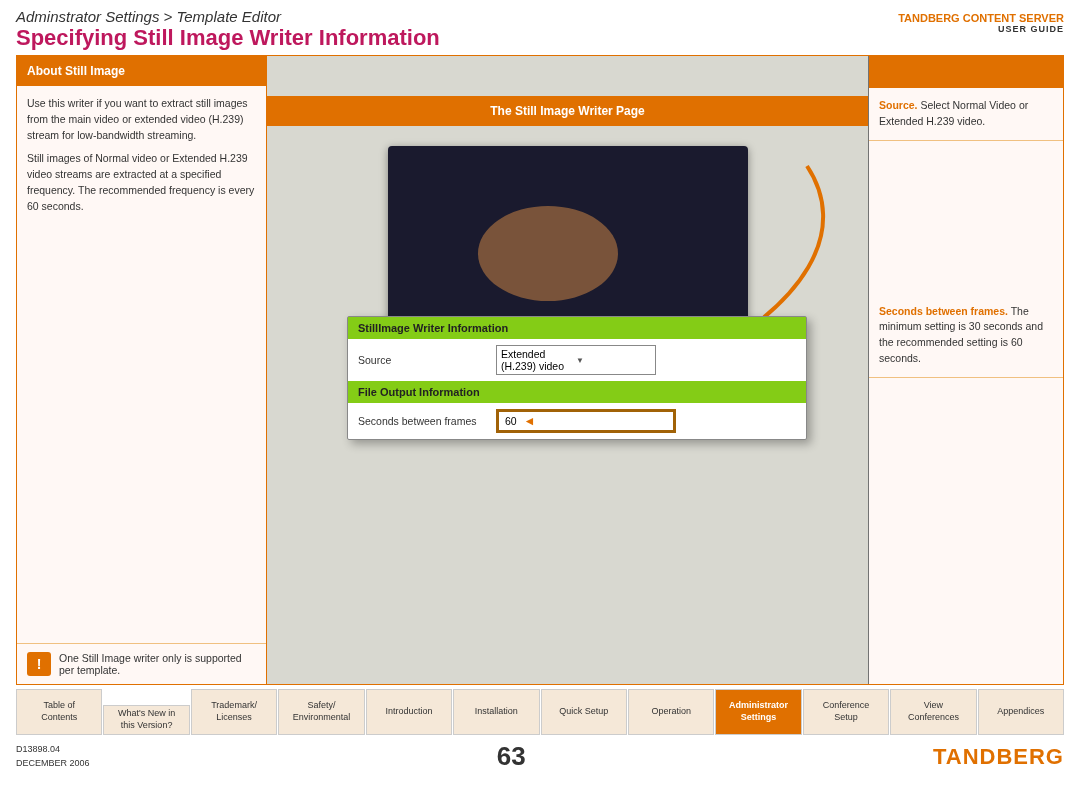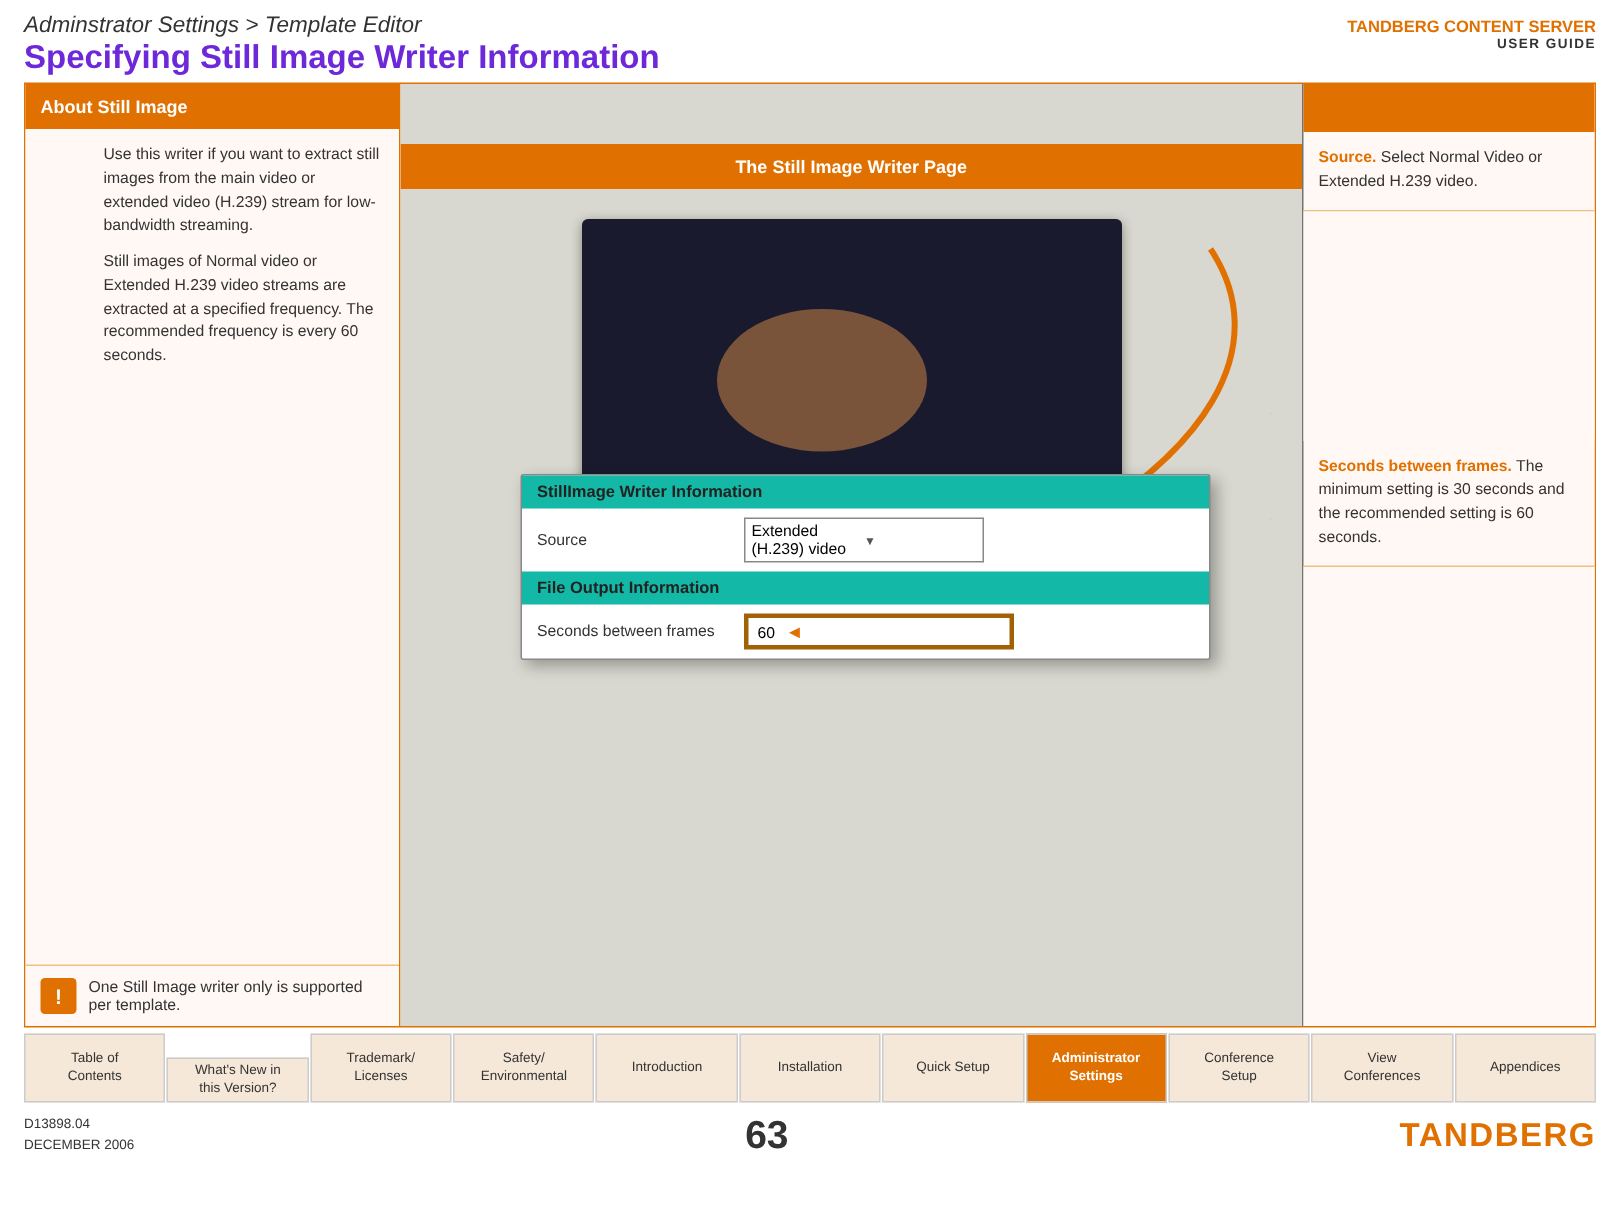--- a/index.html
+++ b/index.html
@@ -21,21 +21,21 @@
     }
     .breadcrumb-area {}
     .breadcrumb {
       font-size: 15px;
       color: #333;
       font-style: italic;
     }
     .page-title {
       font-size: 22px;
       font-weight: bold;
-      color: #6d28d9;
+      color: #be185d;
     }
     .brand-area {
       text-align: right;
       padding-top: 4px;
     }
     .brand-tandberg {
       font-size: 11px;
       color: #333;
       font-weight: bold;
     }
@@ -77,21 +77,20 @@
     .sidebar-body {
       padding: 10px;
       flex: 1;
       background: #fff8f5;
       font-size: 10.5px;
       color: #333;
       line-height: 1.5;
     }
     .sidebar-body p {
       margin-bottom: 8px;
-      margin-left: 42px;
     }
     .sidebar-footer {
       padding: 8px 10px;
       background: #fff8f5;
       border-top: 1px solid #f0c080;
       display: flex;
       align-items: center;
       gap: 8px;
       font-size: 10.5px;
       color: #333;
@@ -169,21 +168,21 @@
       position: absolute;
       top: 190px;
       left: 80px;
       width: 460px;
       background: #fff;
       border: 1px solid #888;
       box-shadow: 4px 4px 10px rgba(0,0,0,0.3);
       border-radius: 2px;
     }
     .dialog-section-header {
-      background: #14b8a6;
+      background: #84cc16;
       padding: 5px 10px;
       font-weight: bold;
       font-size: 11px;
       color: #222;
     }
     .dialog-row {
       display: flex;
       align-items: center;
       padding: 6px 10px;
       gap: 8px;
@@ -405,20 +404,21 @@
 
 <div class="bottom-nav">
 
 <div class="nav-tab" style="font-size: 9px;">Table of<br>Contents</div>
     <div class="nav-tab" style="font-size: 9px; margin-top: 16px;">What's New in<br>this Version?</div>
     <div class="nav-tab" style="font-size: 9px;">Trademark/<br>Licenses</div>
     <div class="nav-tab" style="font-size: 9px;">Safety/<br>Environmental</div>
     <div class="nav-tab" style="font-size: 9px;">Introduction</div>
     <div class="nav-tab" style="font-size: 9px;">Installation</div>
     <div class="nav-tab" style="font-size: 9px;">Quick Setup</div>
+    <div class="nav-tab" style="font-size: 9px;">Operation</div>
     <div class="nav-tab active" style="font-size: 9px;">Administrator<br>Settings</div>
     <div class="nav-tab" style="font-size: 9px;">Conference<br>Setup</div>
     <div class="nav-tab" style="font-size: 9px;">View<br>Conferences</div>
     <div class="nav-tab" style="font-size: 9px;">Appendices</div>
   </div>
 
 <div class="page-footer">
   <div class="footer-doc">
     <div>D13898.04</div>
     <div>DECEMBER 2006</div>

